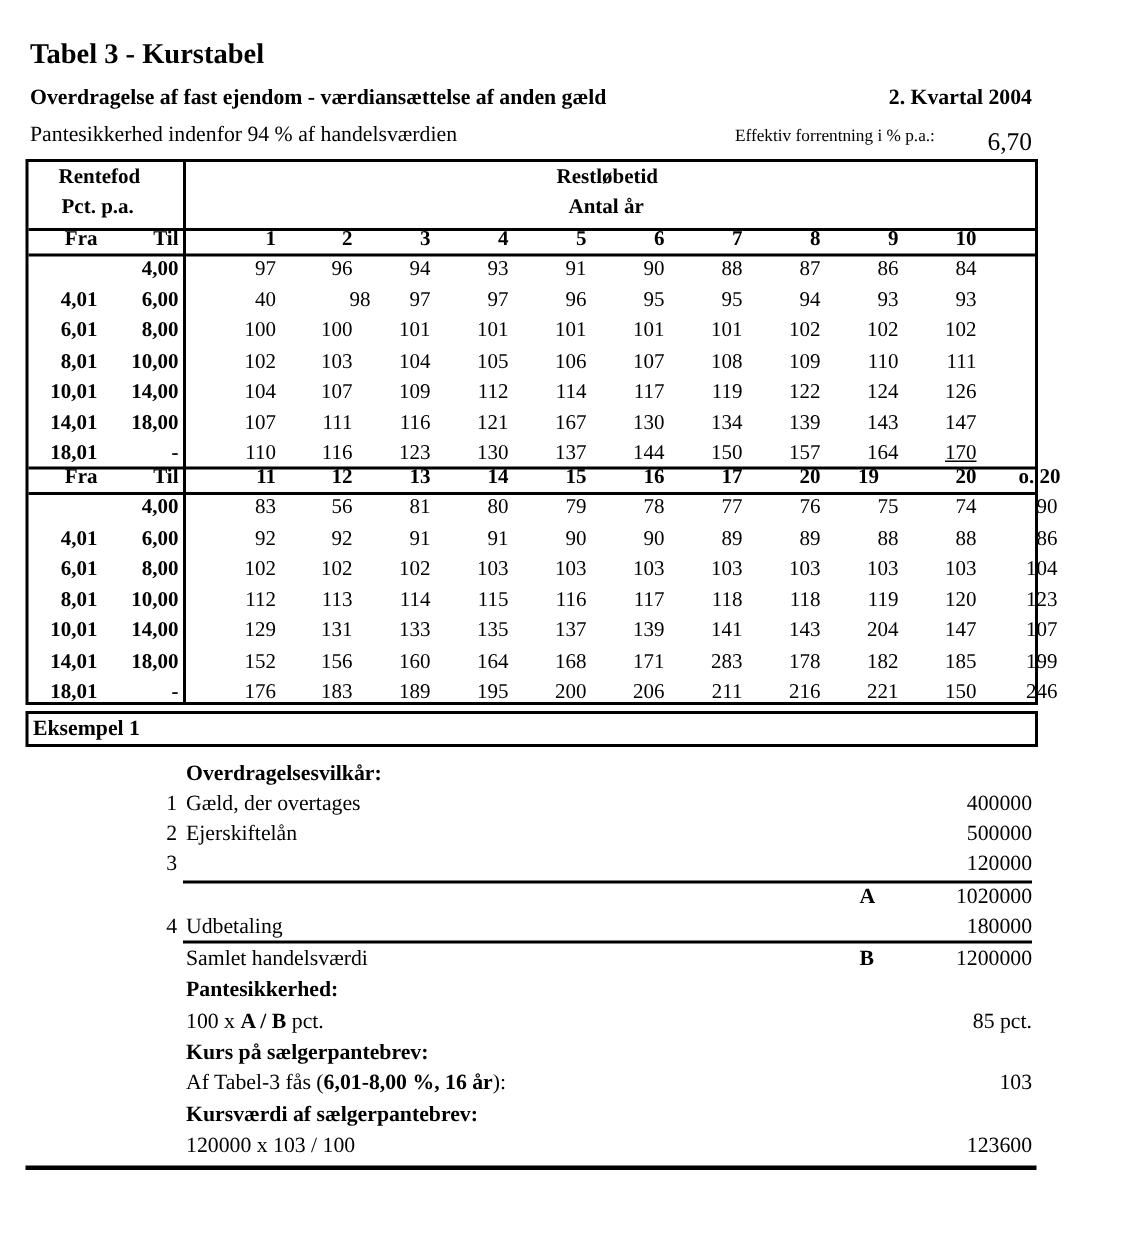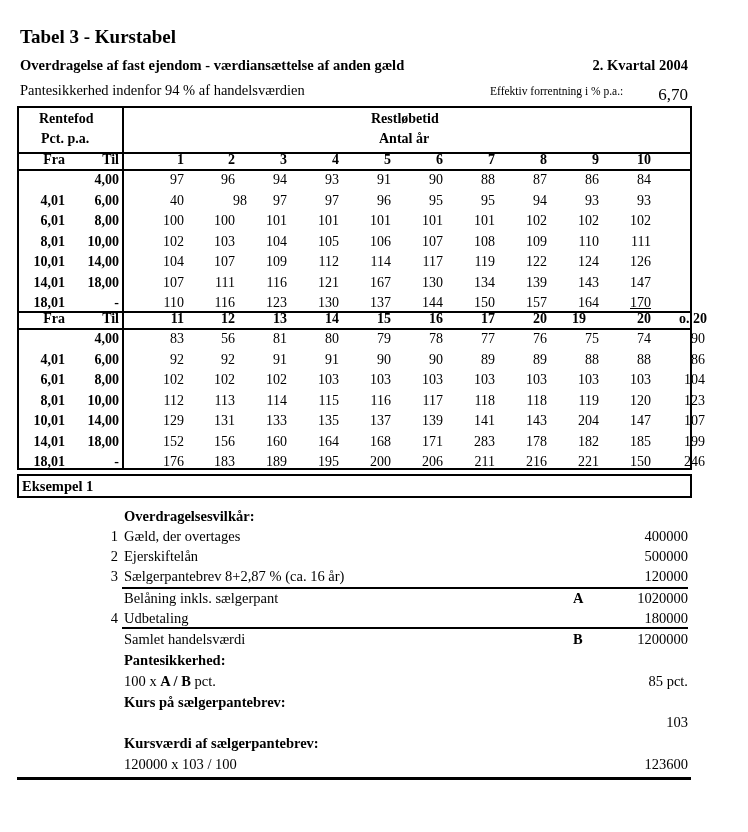--- a/index.html
+++ b/index.html
@@ -277,27 +277,25 @@
       <span class="ex-val">400000</span>
     </div>
     <div class="ex-row" style="top: 548px;">
       <span class="ex-num">2</span>
       <span class="ex-text">Ejerskiftelån</span>
       <span class="ex-letter"></span>
       <span class="ex-val">500000</span>
     </div>
     <div class="ex-row" style="top: 568px;">
       <span class="ex-num">3</span>
-      <span class="ex-text">Sælgerpantebrev 8+2,87 % (ca. 16 år)</span>
       <span class="ex-letter"></span>
       <span class="ex-val">120000</span>
     </div>
     <div class="ex-row" style="top: 590px;">
       <span class="ex-num"></span>
-      <span class="ex-text">Belåning inkls. sælgerpant</span>
       <span class="ex-letter">A</span>
       <span class="ex-val">1020000</span>
     </div>
     <div class="ex-row" style="top: 610px;">
       <span class="ex-num">4</span>
       <span class="ex-text">Udbetaling</span>
       <span class="ex-letter"></span>
       <span class="ex-val">180000</span>
     </div>
     <div class="ex-row" style="top: 631px;">
@@ -315,20 +313,21 @@
   <span class="ex-text bold">Pantesikkerhed:</span>
 </div>
 <div class="ex-row" style="top:673px">
   <span class="ex-text"><span>100 x </span><b>A / B</b><span> pct.</span></span>
   <span class="ex-val">85 pct.</span>
 </div>
 <div class="ex-row" style="top:694px">
   <span class="ex-text bold">Kurs på sælgerpantebrev:</span>
 </div>
 <div class="ex-row" style="top:714px">
+  <span class="ex-text"><span>Af Tabel-3 fås (</span><b>6,01-8,00 %, 16 år</b><span>):</span></span>
   <span class="ex-val">103</span>
 </div>
 <div class="ex-row" style="top:735px">
   <span class="ex-text bold">Kursværdi af sælgerpantebrev:</span>
 </div>
 <div class="ex-row" style="top:756px">
   <span class="ex-text">120000 x 103 / 100</span>
   <span class="ex-val">123600</span>
 </div>
 

